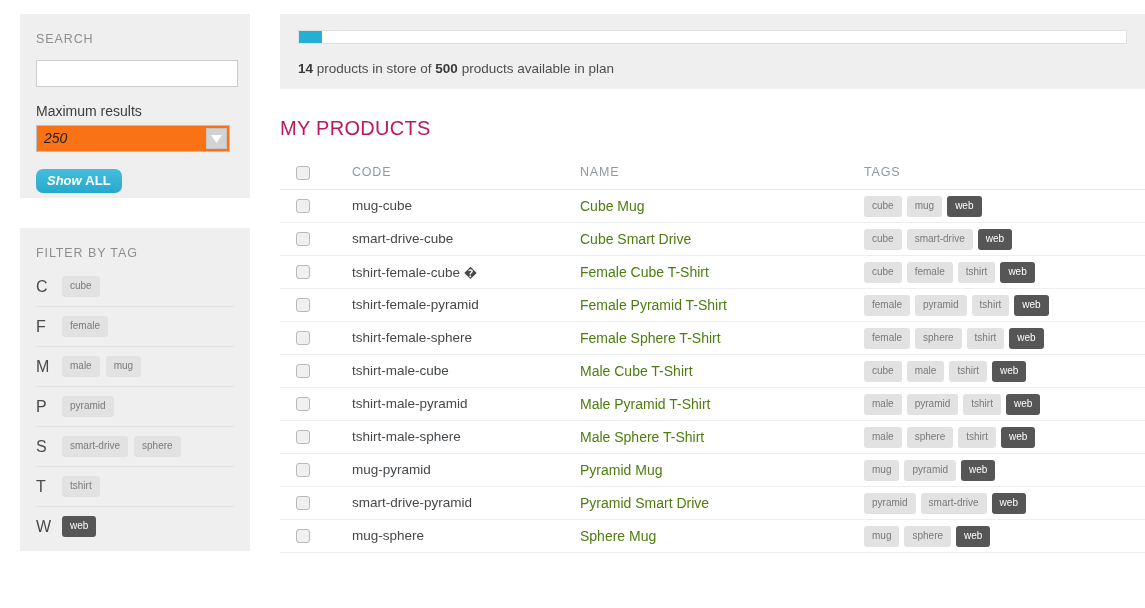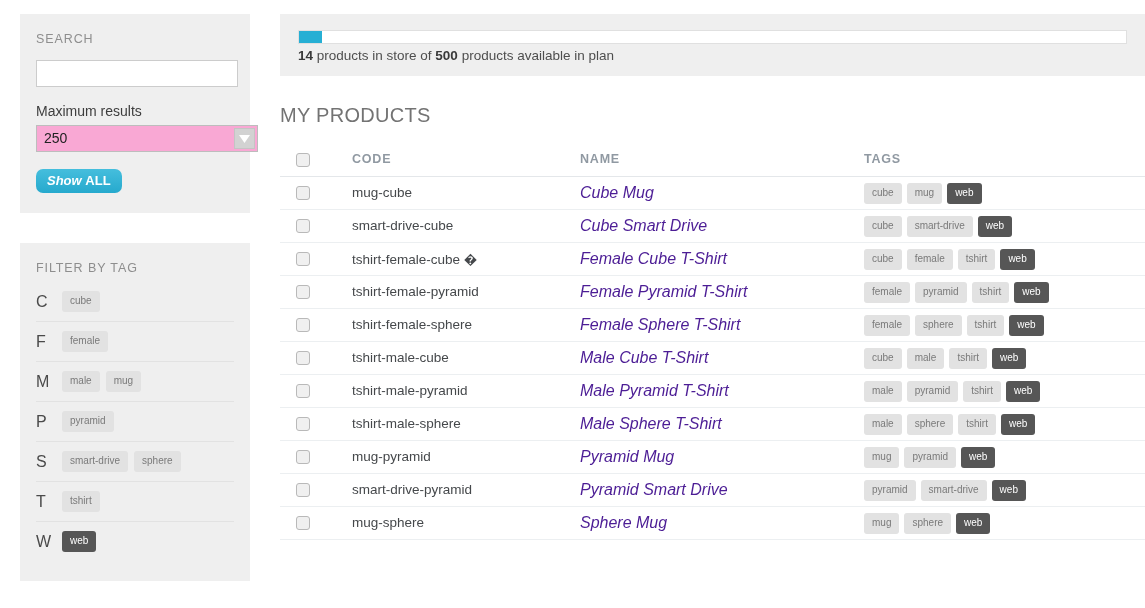--- a/index.html
+++ b/index.html
@@ -9,42 +9,42 @@
     background: #ffffff;
     font-family: "Liberation Sans", sans-serif;
     overflow: hidden;
   }
 
   .page { position: relative; width: 1145px; height: 608px; }
 
   
   .sidebar { position: absolute; left: 20px; top: 14px; width: 230px; }
 
-  .panel { background: #efefef; padding: 18px 16px 20px 16px; }
+  .panel { background: #efefef; padding: 18px 16px 5px 16px; }
   .panel + .panel { margin-top: 30px; }
 
   .panel-title {
     font-size: 12.5px; letter-spacing: 0.9px; color: #8e8e8e;
     text-transform: uppercase; margin: 0 0 14px 0; font-weight: 400;
   }
 
   .search-input {
     display: block; width: 202px; height: 27px;
     border: 1px solid #cccccc; background: #ffffff;
     font-family: "Liberation Sans", sans-serif; font-size: 13px;
     padding: 2px 6px; color: #333; outline: none;
   }
 
   .field-label {
     font-size: 14px; color: #3d3d3d; margin: 16px 0 6px 0;
   }
 
   .select-wrap {
-    position: relative; width: 222px; height: 27px;
-    border: 1px solid #bdbdbd; background: #f9a8d4;
+    position: relative; width: 194px; height: 27px;
+    border: 1px solid #bdbdbd; background: #f97316; font-style: italic;
   }
   .select-value {
     position: absolute; left: 7px; top: 4px;
     font-size: 14px; color: #222;
   }
   .select-arrow {
     position: absolute; right: 2px; top: 2px;
     width: 21px; height: 21px;
     background: #d2d2d2; border: 1px solid #c4c4c4;
     display: flex; align-items: center; justify-content: center;
@@ -95,60 +95,60 @@
   }
   .progress-track {
     height: 14px; background: #ffffff; border: 1px solid #e0e0e0;
     width: 100%; position: relative; overflow: hidden;
   }
   .progress-fill {
     position: absolute; left: 0; top: 0; bottom: 0;
     width: 2.8%; background: #26afd4;
   }
   .status-text {
-    margin-top: 4px; font-size: 13.5px; color: #4e4e4e;
+    margin-top: 17px; font-size: 13.5px; color: #4e4e4e;
   }
   .status-text b { color: #3a3a3a; font-weight: bold; }
 
   .section-title {
-    font-size: 20px; color: #737373; font-weight: 400;
+    font-size: 20px; color: #be185d; font-weight: 400;
     letter-spacing: 0.3px; margin: 28px 0 12px 0; padding-left: 0;
   }
 
   table.products {
     width: 100%; border-collapse: collapse; margin-top: 16px;
     table-layout: fixed;
   }
   table.products th, table.products td {
     text-align: left; vertical-align: middle;
     border-bottom: 1px solid #eceff1;
     padding: 0;
     height: 33px;
   }
-  table.products thead th { border-bottom: 1px solid #e4e7ea; font-weight: bold; }
+  table.products thead th { border-bottom: 1px solid #e4e7ea; }
   .col-chk  { width: 72px; }
   .col-code { width: 228px; }
   .col-name { width: 284px; }
   .col-tags { width: auto; }
 
   th.hdr {
     font-size: 12.5px; letter-spacing: 0.8px; color: #9099a2;
     text-transform: uppercase; font-weight: 400;
   }
 
   .chk {
     display: inline-block; width: 14px; height: 14px;
     border: 1px solid #b9b9b9; border-radius: 3px;
     background: #f0f0f0; vertical-align: middle;
     margin-left: 16px; cursor: pointer;
   }
 
   td.code { font-size: 13.5px; color: #45484b; }
   td.name a {
-    font-size: 16px; color: #4c1d95; text-decoration: none; cursor: pointer; font-style: italic;
+    font-size: 14px; color: #4d7c0f; text-decoration: none; cursor: pointer;
   }
   td.tags .tag { margin-right: 5px; }
 </style>
 </head>
 <body>
 
 <div class="page">
 
   <div class="sidebar">
 

